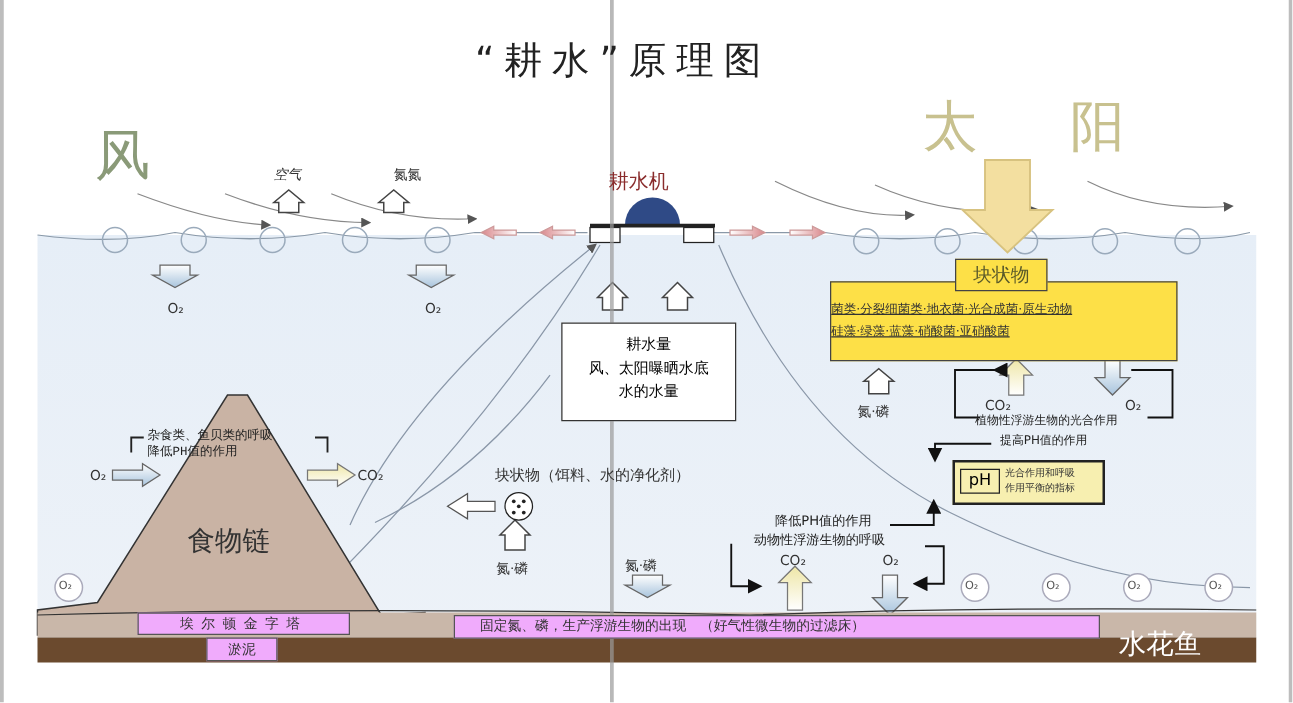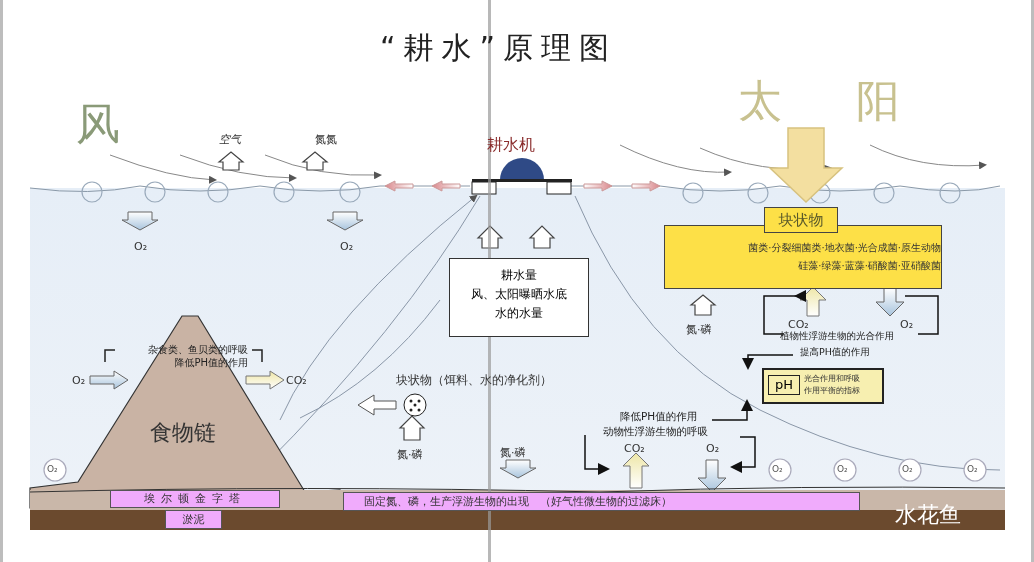--- a/index.html
+++ b/index.html
@@ -172,36 +172,36 @@
 <div class="abs small" style="left:303px;top:132px;margin-left:12px;">氮氮</div>
 <div class="abs small" style="left:134px;top:240px;">O₂</div>
 <div class="abs small" style="left:340px;top:240px;">O₂</div>
 
 <div class="box" style="left:449px;top:258px;width:138px;height:70px;text-align:center;font-size:12px;line-height:19px;padding-top:7px;">
   <div>耕水量</div>
   <div>风、太阳曝晒水底</div>
   <div>水的水量</div>
 </div>
 
-<div class="abs" style="left:118px;top:343px;font-size:10px;color:#222;text-align:right;width:130px;line-height:13px;">
+<div class="abs" style="left:118px;top:343px;font-size:10px;color:#222;text-align:left;width:130px;line-height:13px;font-family:Liberation Mono, monospace;">
   <div>杂食类、鱼贝类的呼吸</div>
   <div>降低PH值的作用</div>
 </div>
 <div class="abs small" style="left:72px;top:374px;">O₂</div>
 <div class="abs small" style="left:286px;top:374px;">CO₂</div>
 <div class="abs" style="left:150px;top:418px;font-size:22px;color:#333;">食物链</div>
 <div class="bottom-label" style="left:110px;top:490px;width:168px;height:16px;line-height:16px;letter-spacing:6px;">埃尔顿金字塔</div>
 <div class="bottom-label" style="left:165px;top:510px;width:55px;height:17px;line-height:17px;">淤泥</div>
 
 <div class="abs small" style="left:396px;top:372px;font-size:12px;">块状物（饵料、水的净化剂）</div>
 <div class="abs small" style="left:397px;top:447px;">氮·磷</div>
 <div class="abs small" style="left:500px;top:445px;">氮·磷</div>
 
 <div class="yellowbox" style="left:664px;top:225px;width:276px;height:62px;">
-  <div style="font-size:10px;color:#333;text-align:right;margin-top:13px;line-height:18px;white-space:nowrap;">
+  <div style="font-size:10px;color:#333;text-align:left;margin-top:13px;line-height:18px;white-space:nowrap;text-decoration:underline;">
     <div>菌类·分裂细菌类·地衣菌·光合成菌·原生动物</div>
     <div>硅藻·绿藻·蓝藻·硝酸菌·亚硝酸菌</div>
   </div>
 </div>
 <div class="yellowbox" style="left:764px;top:207px;width:72px;height:24px;text-align:center;font-size:15px;line-height:24px;color:#5a5a2a;">块状物</div>
 <div class="abs small" style="left:686px;top:322px;">氮·磷</div>
 <div class="abs small" style="left:788px;top:318px;">CO₂</div>
 <div class="abs small" style="left:900px;top:318px;">O₂</div>
 <div class="abs" style="left:780px;top:330px;font-size:9.5px;color:#222;white-space:nowrap;">植物性浮游生物的光合作用</div>
 <div class="abs" style="left:800px;top:346px;font-size:9.5px;color:#222;white-space:nowrap;">提高PH值的作用</div>
@@ -218,15 +218,15 @@
 <div class="abs" style="left:603px;top:425px;font-size:10.5px;color:#222;white-space:nowrap;">动物性浮游生物的呼吸</div>
 <div class="abs small" style="left:624px;top:442px;">CO₂</div>
 <div class="abs small" style="left:706px;top:442px;">O₂</div>
 
 <div class="abs" style="left:47px;top:464px;font-size:9px;color:#555;">O₂</div>
 <div class="abs" style="left:772px;top:464px;font-size:9px;color:#555;">O₂</div>
 <div class="abs" style="left:837px;top:464px;font-size:9px;color:#555;">O₂</div>
 <div class="abs" style="left:902px;top:464px;font-size:9px;color:#555;">O₂</div>
 <div class="abs" style="left:967px;top:464px;font-size:9px;color:#555;">O₂</div>
 
-<div class="bottom-label" style="left:343px;top:492px;width:495px;height:17px;line-height:17px;text-align:left;padding-left:20px;font-family:Liberation Serif, serif;">固定氮、磷，生产浮游生物的出现　（好气性微生物的过滤床）</div>
+<div class="bottom-label" style="left:363px;top:492px;width:495px;height:17px;line-height:17px;text-align:left;padding-left:20px;font-family:Liberation Serif, serif;">固定氮、磷，生产浮游生物的出现　（好气性微生物的过滤床）</div>
 
 <div class="abs watermark">水花鱼</div>
 
 </body></html>

